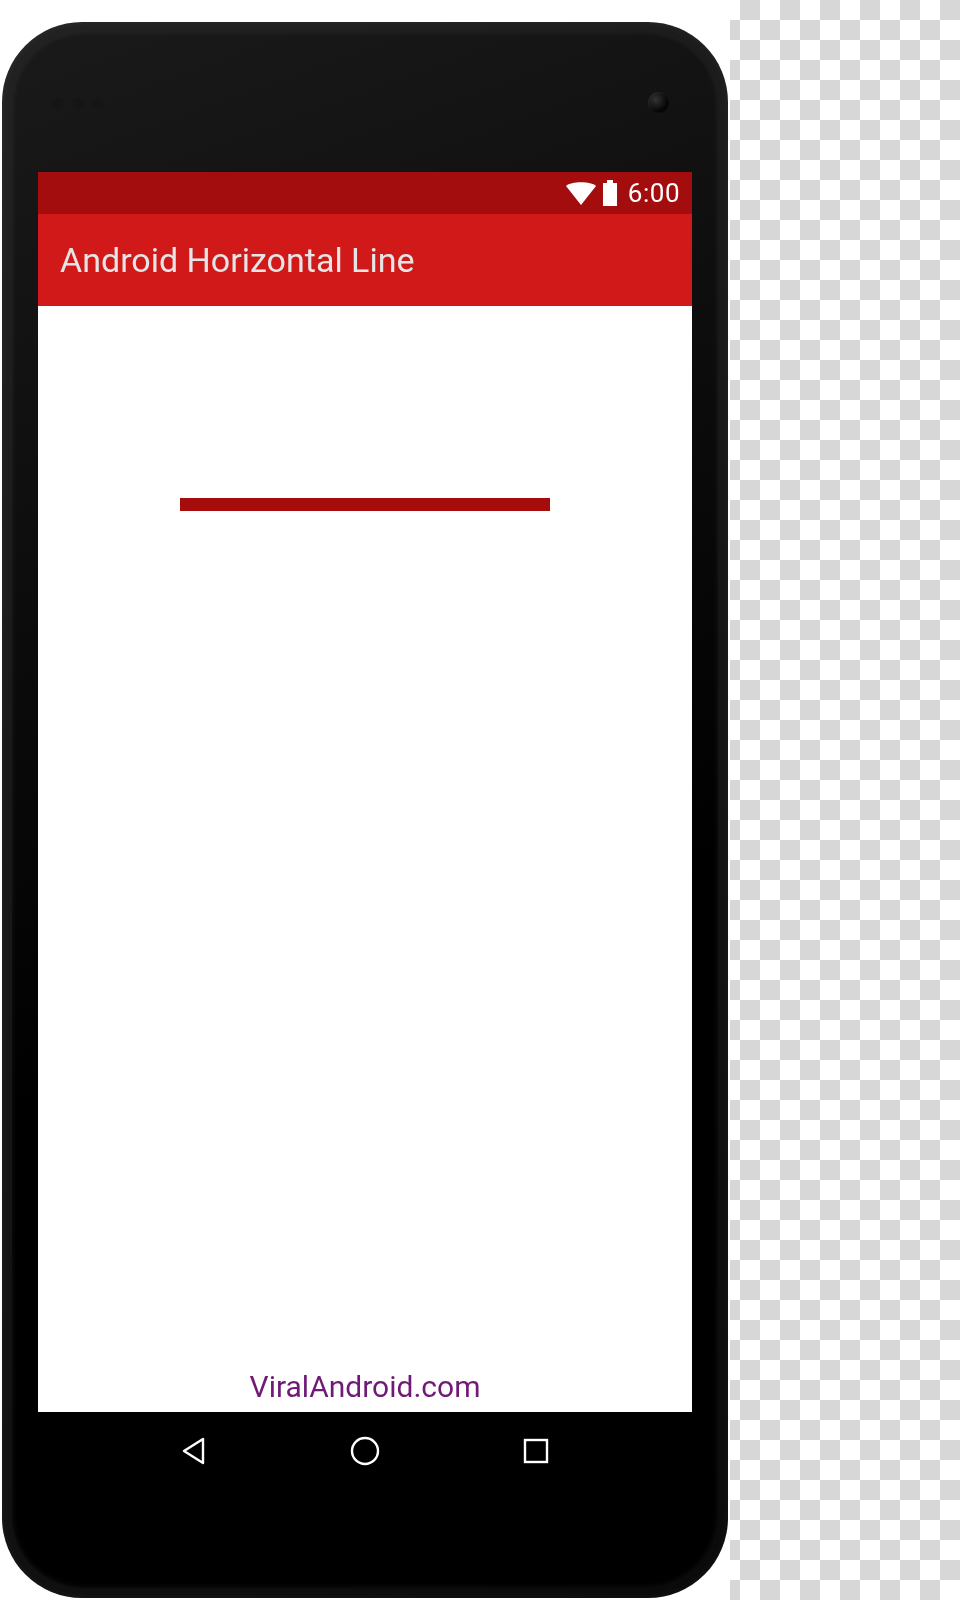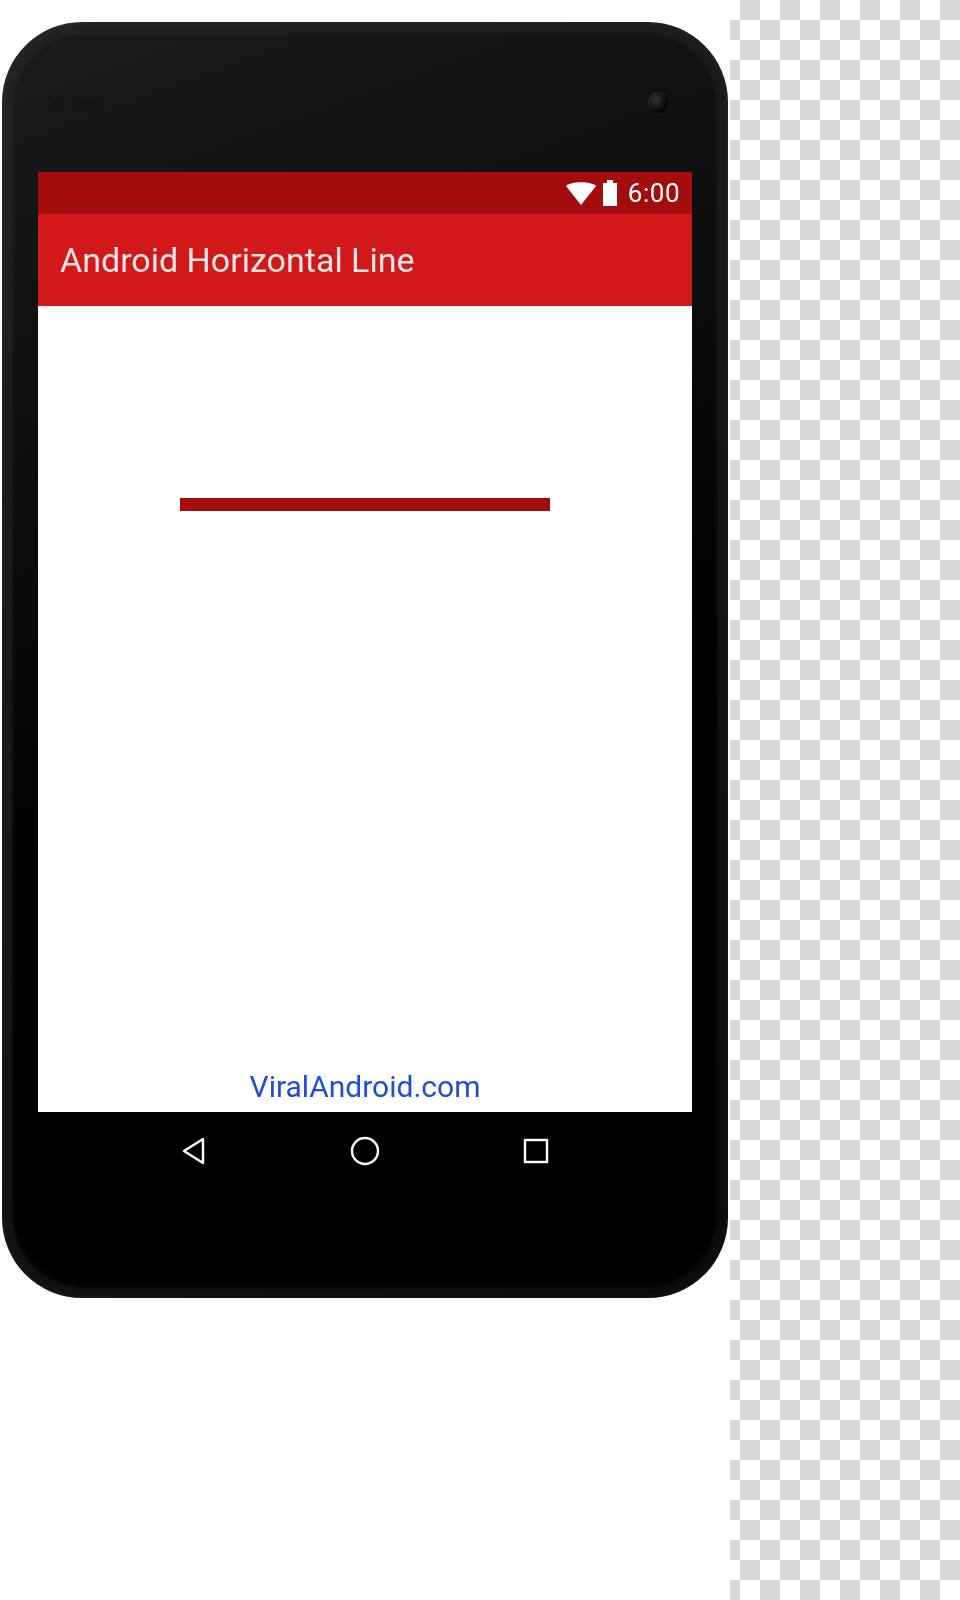--- a/index.html
+++ b/index.html
@@ -35,21 +35,21 @@
       top: 0;
       width: 730px;
       height: 1600px;
       display: flex;
       justify-content: center;
       align-items: flex-start;
     }
     .phone-body {
       margin-top: 22px;
       width: 726px;
-      height: 1276px;
+      height: 1576px;
       background: linear-gradient(145deg, #222, #0a0a0a);
       border-radius: 80px;
       position: relative;
       box-shadow: inset 0 0 10px rgba(255,255,255,0.05);
     }
     .phone-inner-bezel {
       position: absolute;
       left: 10px;
       right: 10px;
       top: 10px;
@@ -151,21 +151,21 @@
       width: 370px;
       height: 13px;
       background: #a50d0d;
     }
     .watermark {
       position: absolute;
       bottom: 8px;
       left: 0;
       right: 0;
       text-align: center;
-      color: #1d4ed8;
+      color: #701a75;
       font-size: 30px;
       font-weight: 400;
     }
     .nav-bar {
       height: 78px;
       background: #000000;
       display: flex;
       align-items: center;
       justify-content: space-around;
       padding: 0 70px;

